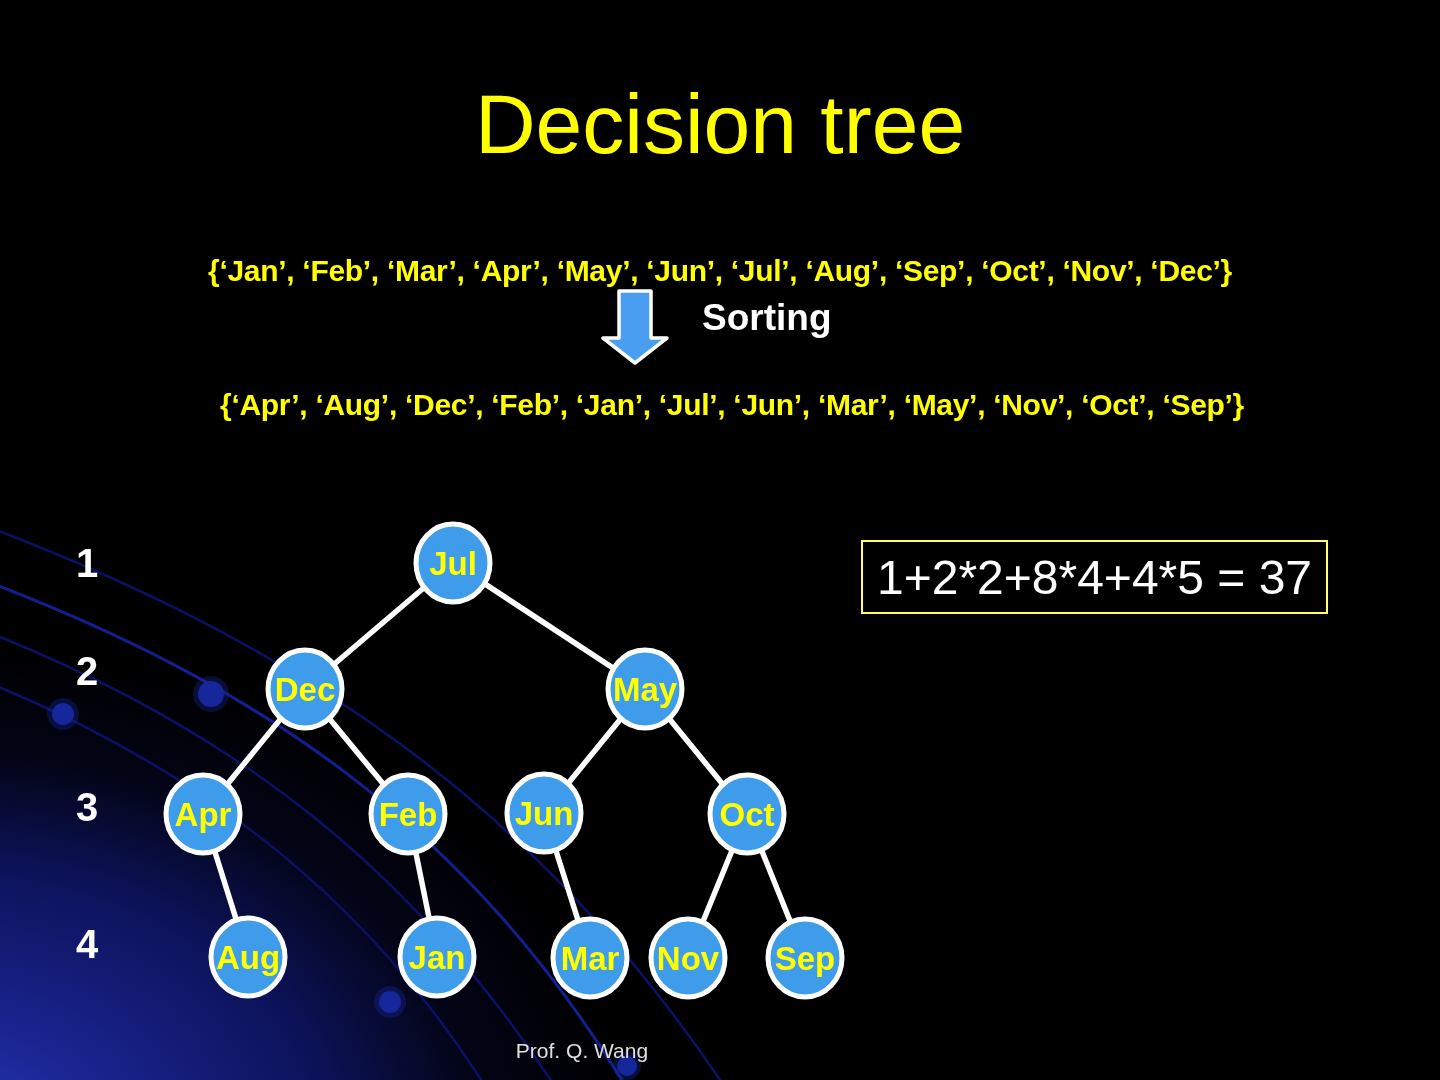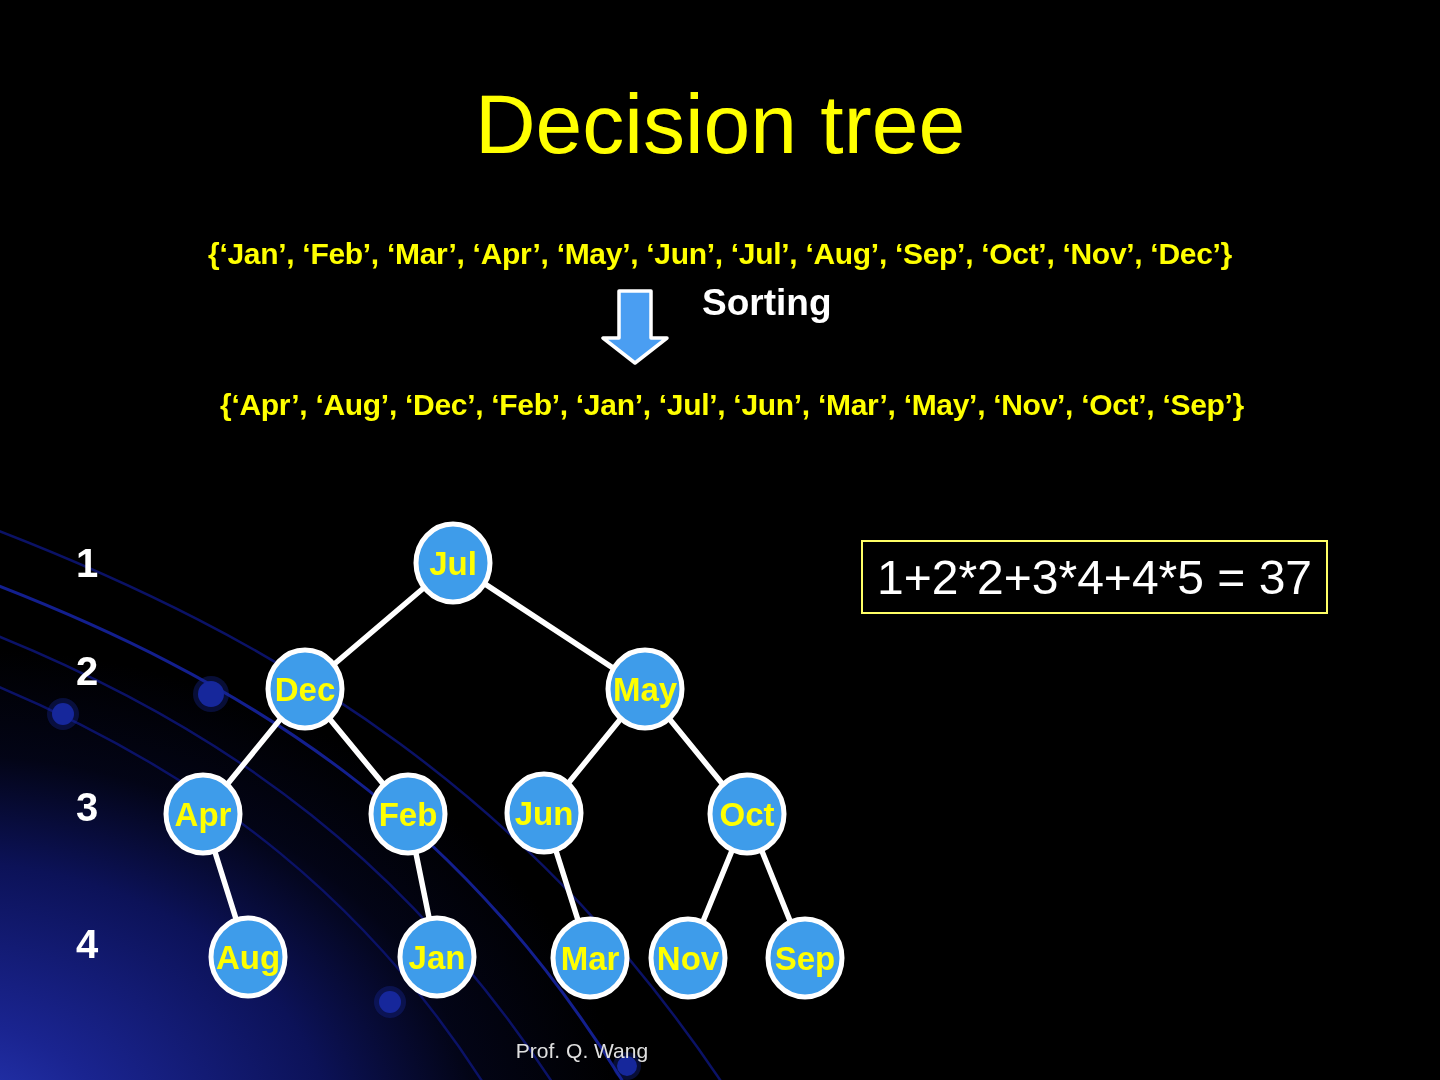--- a/index.html
+++ b/index.html
@@ -25,30 +25,30 @@
   .title{
     position:absolute;top:78px;left:0;width:100%;margin:0;z-index:3;
     text-align:center;font-size:84px;line-height:1.1;font-weight:400;
     color:var(--title-yellow,#ffff00);
   }
   .list-line{
     position:absolute;left:0;width:100%;z-index:3;text-align:center;
     font-size:30px;font-weight:bold;letter-spacing:-0.3px;
     color:var(--title-yellow,#ffff00);
   }
-  .list-line.line1{top:237px;text-align:center;}
+  .list-line.line1{top:254px;text-align:center;}
   .list-line.line2{top:388px;margin-left:12px;}
 
   .arrow-svg{position:absolute;left:601px;top:288px;z-index:3;}
   .arrow-svg polygon{
     fill:var(--arrow-fill,#4a9ef2);
     stroke:var(--edge-white,#fff);stroke-width:3.5;stroke-linejoin:round;
   }
   .sorting-label{
-    position:absolute;left:702px;top:282px;z-index:3;
+    position:absolute;left:702px;top:297px;z-index:3;
     font-size:37px;font-weight:bold;color:var(--text-white,#fff);
   }
 
   .level-label{
     position:absolute;left:76px;z-index:3;
     font-size:40px;font-weight:bold;line-height:1;color:var(--text-white,#fff);
   }
   .level-label.lv1{top:543px;}
   .level-label.lv2{top:651px;}
   .level-label.lv3{top:787px;}
@@ -171,18 +171,18 @@
         <ellipse cx="688" cy="958" rx="37" ry="39"></ellipse>
         <text x="688" y="958" dy="0.36em">Nov</text>
       </g>
       <g class="tree-node">
         <ellipse cx="805" cy="958" rx="37" ry="39"></ellipse>
         <text x="805" y="958" dy="0.36em">Sep</text>
       </g>
     </svg>
 
   <div class="formula-box">
-    <span>1+2*2+3*4+4*5 = 37</span>
+    <span>1+2*2+8*4+4*5 = 37</span>
   </div>
 
   <div class="footer">Prof. Q. Wang</div>
 
 </div>
 
 </body></html>

